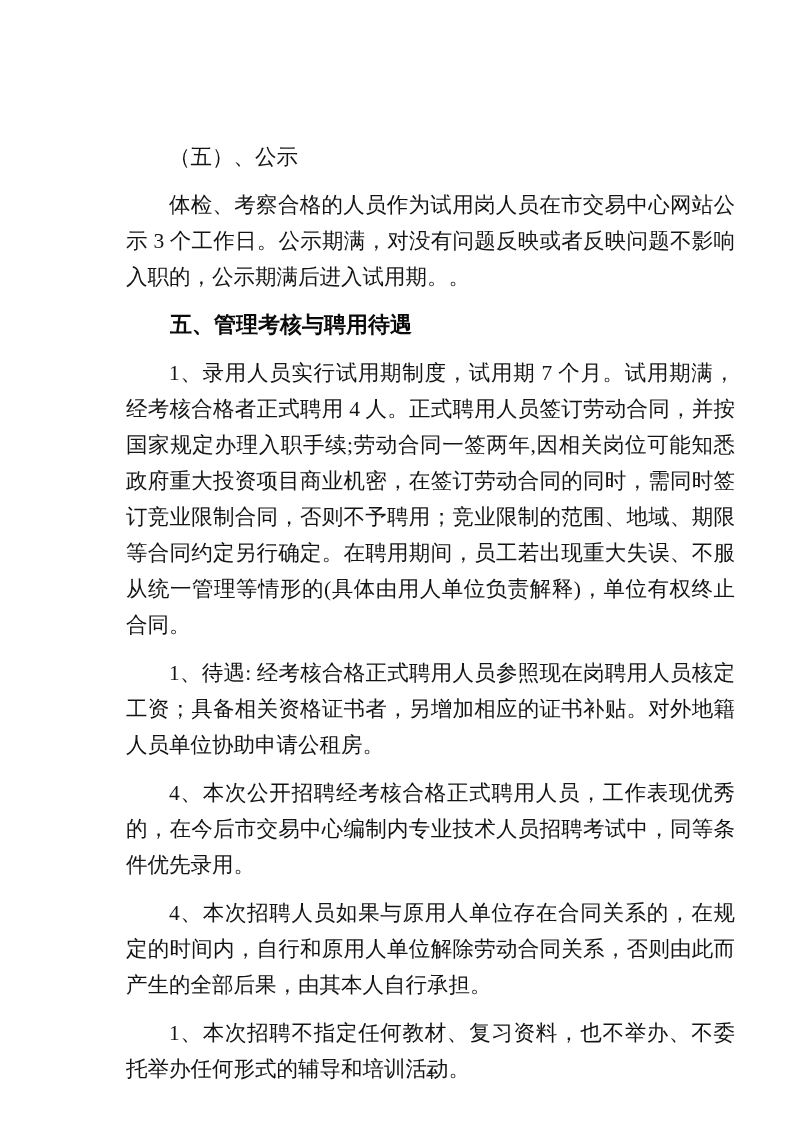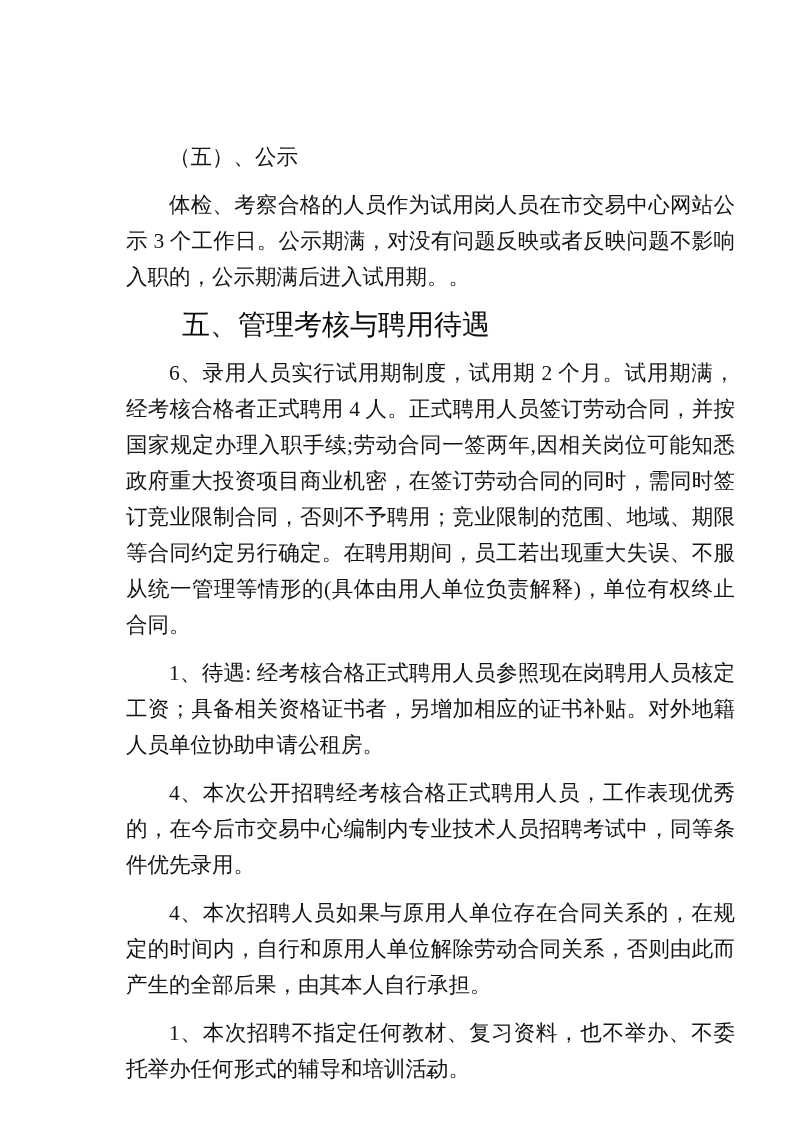--- a/index.html
+++ b/index.html
@@ -21,23 +21,23 @@
   }
   .doc-para {
     font-size: 21.5px;
     line-height: 36px;
     text-align: justify;
     text-justify: inter-ideograph;
     text-indent: 2em;
     word-break: break-all;
   }
   .doc-heading {
-    font-size: 28px;
+    font-size: 22px;
     line-height: 36px;
-    font-weight: normal;
+    font-weight: bold;
     text-indent: 2em;
     font-family: "Liberation Sans", "DejaVu Sans", sans-serif;
     color: #0a0a0a;
   }
   .page-number {
     position: absolute;
     top: 1030px;
     left: 0;
     width: 100%;
     text-align: center;
@@ -47,20 +47,20 @@
   }
 </style>
 </head>
 <body>
 
 <div class="page">
   <div class="doc-body">
       <p class="doc-para">（五）、公示</p>
       <p class="doc-para">体检、考察合格的人员作为试用岗人员在市交易中心网站公示 3 个工作日。公示期满，对没有问题反映或者反映问题不影响入职的，公示期满后进入试用期。。</p>
       <h2 class="doc-heading">五、管理考核与聘用待遇</h2>
-      <p class="doc-para">6、录用人员实行试用期制度，试用期 2 个月。试用期满，经考核合格者正式聘用 4 人。正式聘用人员签订劳动合同，并按国家规定办理入职手续;劳动合同一签两年,因相关岗位可能知悉政府重大投资项目商业机密，在签订劳动合同的同时，需同时签订竞业限制合同，否则不予聘用；竞业限制的范围、地域、期限等合同约定另行确定。在聘用期间，员工若出现重大失误、不服从统一管理等情形的(具体由用人单位负责解释)，单位有权终止合同。</p>
+      <p class="doc-para">1、录用人员实行试用期制度，试用期 7 个月。试用期满，经考核合格者正式聘用 4 人。正式聘用人员签订劳动合同，并按国家规定办理入职手续;劳动合同一签两年,因相关岗位可能知悉政府重大投资项目商业机密，在签订劳动合同的同时，需同时签订竞业限制合同，否则不予聘用；竞业限制的范围、地域、期限等合同约定另行确定。在聘用期间，员工若出现重大失误、不服从统一管理等情形的(具体由用人单位负责解释)，单位有权终止合同。</p>
       <p class="doc-para">1、待遇: 经考核合格正式聘用人员参照现在岗聘用人员核定工资；具备相关资格证书者，另增加相应的证书补贴。对外地籍人员单位协助申请公租房。</p>
       <p class="doc-para">4、本次公开招聘经考核合格正式聘用人员，工作表现优秀的，在今后市交易中心编制内专业技术人员招聘考试中，同等条件优先录用。</p>
       <p class="doc-para">4、本次招聘人员如果与原用人单位存在合同关系的，在规定的时间内，自行和原用人单位解除劳动合同关系，否则由此而产生的全部后果，由其本人自行承担。</p>
       <p class="doc-para">1、本次招聘不指定任何教材、复习资料，也不举办、不委托举办任何形式的辅导和培训活动。</p>
     </div>
   <div class="page-number">4</div>
 </div>
 
 </body></html>

